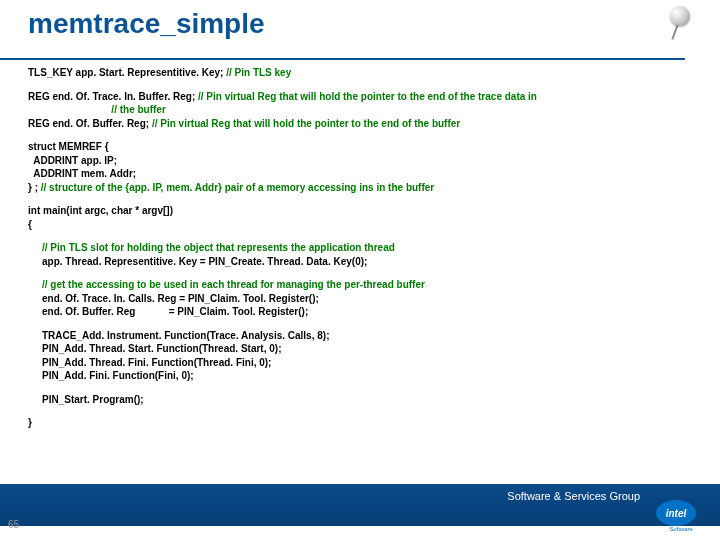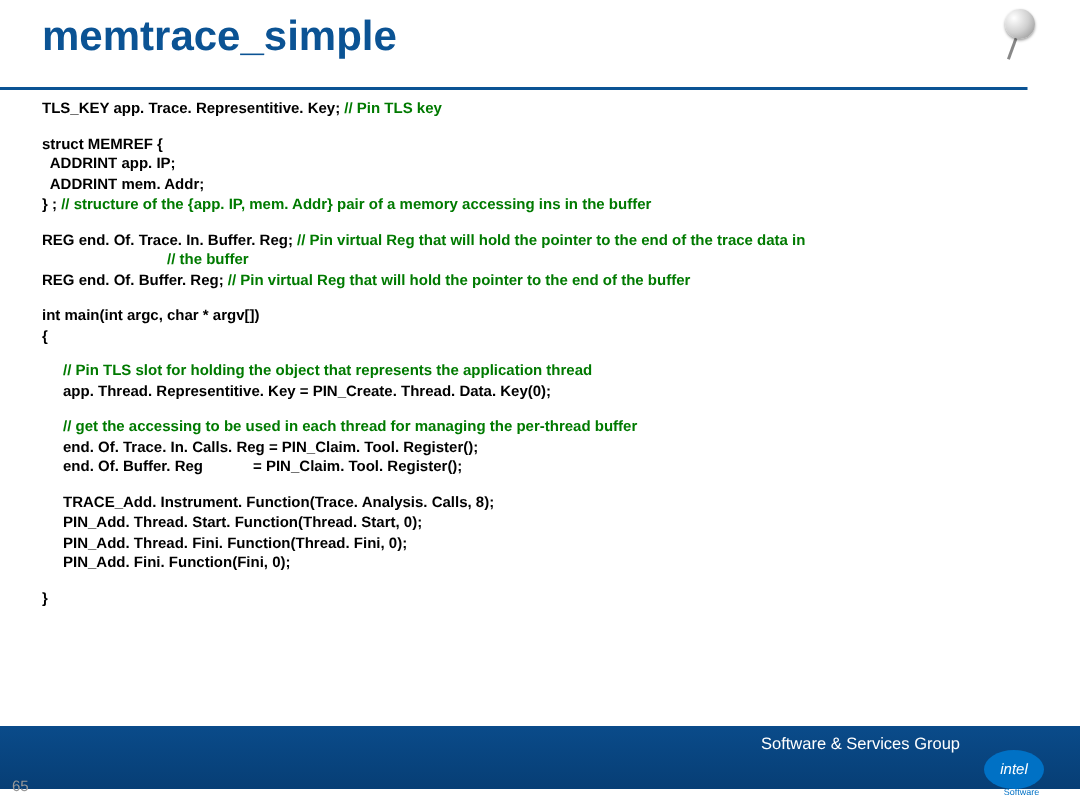--- a/index.html
+++ b/index.html
@@ -66,21 +66,21 @@
   }
   .logo-oval {
     width: 40px; height: 26px;
     background: #0071c5;
     border-radius: 50%;
     display: flex;
     align-items: center;
     justify-content: center;
     color: white;
     font-size: 10px;
-    font-weight: normal;
+    font-weight: bold;
     font-style: italic;
   }
   .logo-sub {
     font-size: 6px;
     color: #0071c5;
     text-align: center;
   }
   .pushpin {
     position: absolute;
     top: 6px;
@@ -109,47 +109,48 @@
 
 <div class="pushpin">
   <div class="pin-needle"></div>
   <div class="pin-head"></div>
 </div>
 
 <h1 class="title">memtrace_simple</h1>
 
 <div class="content">
 
-  <div class="block"><span>TLS_KEY app. Trace. Representitive. Key; </span><span class="comment">// Pin TLS key</span></div>
+  <div class="block"><span>TLS_KEY app. Start. Representitive. Key; </span><span class="comment">// Pin TLS key</span></div>
+
+  <div class="block"><span>REG end. Of. Trace. In. Buffer. Reg; </span><span class="comment">// Pin virtual Reg that will hold the pointer to the end of the trace data in</span>
+                              <span class="comment">// the buffer</span>
+<span>REG end. Of. Buffer. Reg; </span><span class="comment">// Pin virtual Reg that will hold the pointer to the end of the buffer</span></div>
 
   <div class="block"><span>struct MEMREF {</span>
 <span>  ADDRINT app. IP;</span>
 <span>  ADDRINT mem. Addr;</span>
 <span>} ; </span><span class="comment">// structure of the {app. IP, mem. Addr} pair of a memory accessing ins in the buffer</span></div>
-
-  <div class="block"><span>REG end. Of. Trace. In. Buffer. Reg; </span><span class="comment">// Pin virtual Reg that will hold the pointer to the end of the trace data in</span>
-                              <span class="comment">// the buffer</span>
-<span>REG end. Of. Buffer. Reg; </span><span class="comment">// Pin virtual Reg that will hold the pointer to the end of the buffer</span></div>
 
   <div class="block"><span>int main(int argc, char * argv[])</span>
 <span>{</span></div>
 
 
   <div class="block indent1"><span class="comment">// Pin TLS slot for holding the object that represents the application thread</span>
 <span>app. Thread. Representitive. Key = PIN_Create. Thread. Data. Key(0);</span></div>
 
   <div class="block indent1"><span class="comment">// get the accessing to be used in each thread for managing the per-thread buffer</span>
 <span>end. Of. Trace. In. Calls. Reg = PIN_Claim. Tool. Register();</span>
 <span>end. Of. Buffer. Reg            = PIN_Claim. Tool. Register();</span></div>
 
   <div class="block indent1"><span>TRACE_Add. Instrument. Function(Trace. Analysis. Calls, 8);</span>
 <span>PIN_Add. Thread. Start. Function(Thread. Start, 0);</span>
 <span>PIN_Add. Thread. Fini. Function(Thread. Fini, 0);</span>
 <span>PIN_Add. Fini. Function(Fini, 0);</span></div>
 
+  <div class="block indent1"><span>PIN_Start. Program();</span></div>
   <div class="block"><span>}</span></div>
 
 </div>
 
 <div class="footer">
   <div class="footer-label">Software &amp; Services Group</div>
   <div class="white-strip"></div>
   <div class="slide-num">65</div>
   <div class="logo">
     <div class="logo-oval">intel</div>

